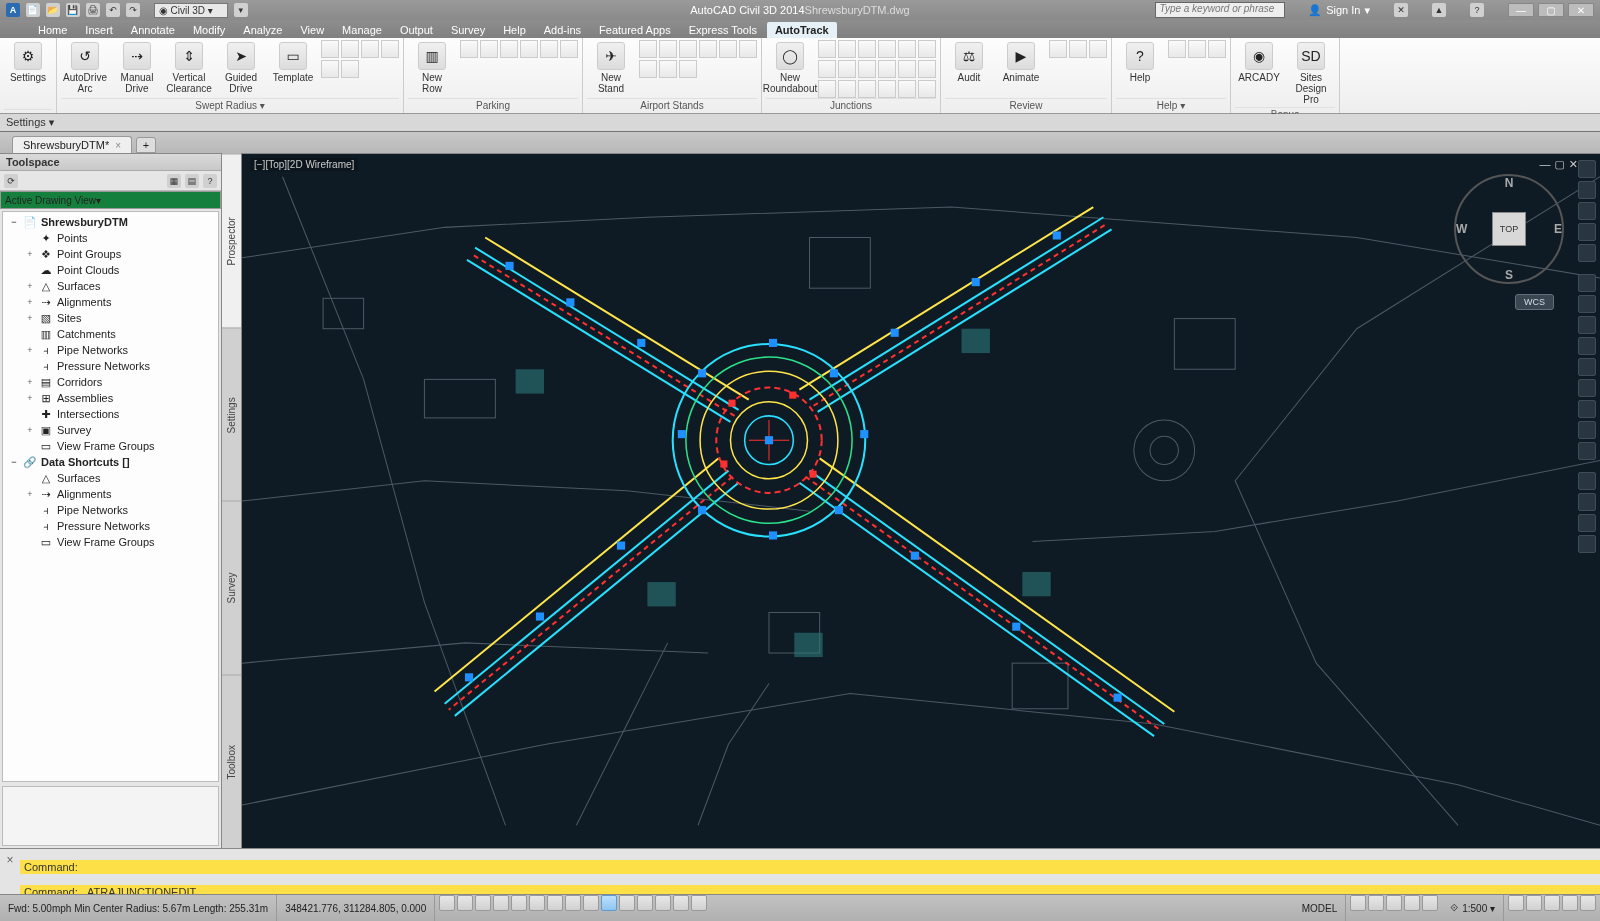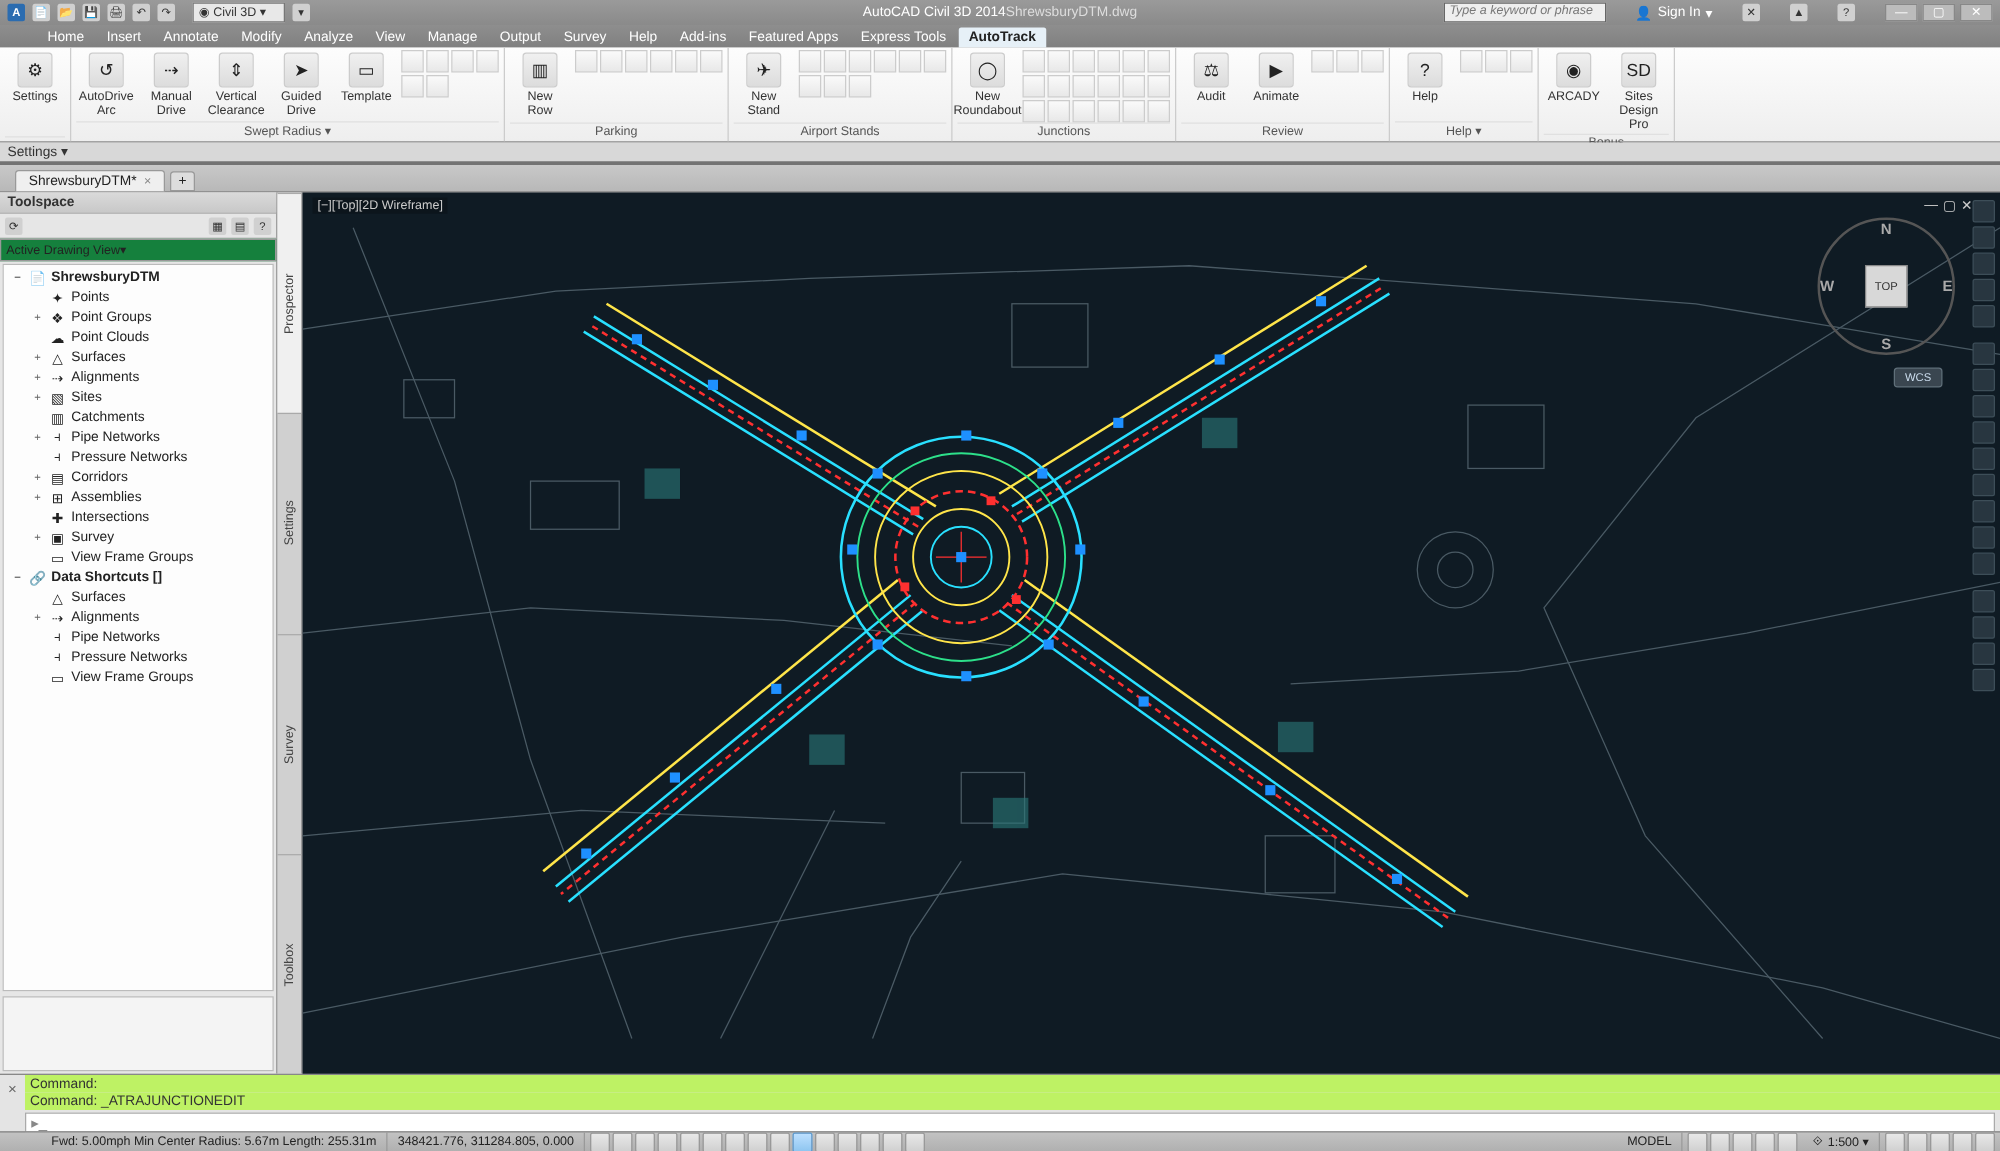--- a/index.html
+++ b/index.html
@@ -23,21 +23,21 @@
 .rib-group{ border-right:1px solid #ccc; display:flex; flex-direction:column; padding:2px 4px 0 4px;}
 .rib-group .body{ flex:1; display:flex; align-items:flex-start; gap:4px;}
 .rib-group .label{ text-align:center; font-size:10px; color:#555; padding:1px 0 2px 0; border-top:1px solid #e0e0e0; white-space:nowrap;}
 .rib-btn{ display:flex; flex-direction:column; align-items:center; width:48px; gap:2px; padding:2px; cursor:default;}
 .rib-btn .ico{ width:28px; height:28px; background:linear-gradient(#f0f0f0,#dcdcdc); border:1px solid #ccc; border-radius:3px; display:flex; align-items:center; justify-content:center; font-size:14px;}
 .rib-btn .txt{ font-size:10px; text-align:center; line-height:11px; color:#333; white-space:pre-line;}
 .rib-smallgrid{ display:grid; grid-template-columns:repeat(4,18px); grid-auto-rows:18px; gap:2px;}
 .rib-smallgrid.cols6{ grid-template-columns:repeat(6,18px);}
 .rib-smallgrid.cols3{ grid-template-columns:repeat(3,18px);}
 .rib-small{ width:18px; height:18px; background:linear-gradient(#fafafa,#e8e8e8); border:1px solid #ccc; display:flex; align-items:center; justify-content:center; font-size:10px;}
-.settings-strip{ height:18px; background:#d8d8d8; border-bottom:3px solid #737373; display:flex; align-items:center; padding:0 6px; font-size:11px; color:#333; gap:4px;}
+.settings-strip{ height:18px; background:#d8d8d8; border-bottom:1px solid #737373; display:flex; align-items:center; padding:0 6px; font-size:11px; color:#333; gap:4px;}
 .doc-tabs{ height:22px; background:linear-gradient(#c8c8c8,#b8b8b8); display:flex; align-items:flex-end; padding-left:12px; gap:4px; border-bottom:1px solid #888;}
 .doc-tab{ background:#efefef; border:1px solid #999; border-bottom:none; padding:2px 10px; font-size:11px; border-radius:3px 3px 0 0; display:flex; gap:6px; align-items:center;}
 .doc-tab .x{ color:#888; font-size:10px;}
 .newtab{ width:20px; height:16px; border:1px solid #999; background:#ddd; border-radius:3px 3px 0 0; display:flex; align-items:center; justify-content:center; font-size:11px;}
 .main{ flex:1; display:flex; min-height:0;}
 .left-panel{ width:222px; background:#e6e6e6; border-right:1px solid #888; display:flex; flex-direction:column;}
 .ts-title{ background:linear-gradient(#dadada,#c8c8c8); border-bottom:1px solid #aaa; padding:2px 6px; font-size:11px; font-weight:bold; color:#333;}
 .ts-tools{ height:20px; display:flex; align-items:center; padding:2px 4px; gap:4px; border-bottom:1px solid #bbb;}
 .ts-tools .sp{ flex:1;}
 .ts-select{ height:18px; border:1px solid #999; background:#15803d; font-size:10px; padding:1px 4px; display:flex; align-items:center; }
@@ -63,25 +63,25 @@
 .viewcube .dir.w{ left:2px; top:50%; transform:translateY(-50%);}
 .viewcube .cube{ position:absolute; top:38px; left:38px; width:34px; height:34px; background:#d8d8d8; border:1px solid #888; display:flex; align-items:center; justify-content:center; font-size:9px; color:#333;}
 .wcs-badge{ position:absolute; top:140px; right:46px; background:#3a4650; color:#cde; font-size:9px; padding:2px 8px; border-radius:3px; border:1px solid #60707a;}
 .right-tools{ position:absolute; top:6px; right:2px; width:20px; display:flex; flex-direction:column; gap:3px;}
 .right-tools .tbtn{ width:18px; height:18px; background:#283640; border:1px solid #3d4e58; border-radius:2px;}
 .right-tools .sep{ height:6px;}
 svg.drawing{ position:absolute; inset:0; width:100%; height:100%;}
 .cmd-area{ height:46px; background:#e4e4e4; border-top:1px solid #888; display:flex;}
 .cmd-area .xbtn{ width:20px; display:flex; align-items:flex-start; justify-content:center; color:#666; padding-top:4px; font-size:12px;}
 .cmd-lines{ flex:1; display:flex; flex-direction:column; font-family:Consolas,monospace; font-size:11px; color:#333;}
-.cmd-lines .line{ padding:1px 4px; background:#bef264;}
+.cmd-lines .line{ padding:1px 4px; background:#fde047;margin-top:11px;}
 .cmd-input-row{ display:flex; align-items:center; background:#fff; border:1px solid #aaa; margin:2px 4px 2px 0; padding:0 4px; gap:6px;}
 .cmd-input-row .prompt{ color:#888; font-size:12px;}
 .cmd-input-row input{ flex:1; border:none; outline:none; font-family:Consolas,monospace; font-size:11px; font-style:italic; color:#888; background:transparent;}
-.statusbar{ height:16px; background:linear-gradient(#c2c2c2,#b0b0b0); border-top:1px solid #888; display:flex; align-items:center; font-size:10px; color:#222;padding-left:33px;}
+.statusbar{ height:27px; background:linear-gradient(#c2c2c2,#b0b0b0); border-top:1px solid #888; display:flex; align-items:flex-start; font-size:10px; color:#222;}
 .statusbar .seg{ padding:0 8px; border-right:1px solid #999; height:100%; display:flex; align-items:center; gap:4px;}
 .statusbar .icons{ display:flex; gap:2px; padding:0 4px;}
 .sb-btn{ width:16px; height:16px; background:linear-gradient(#e8e8e8,#d0d0d0); border:1px solid #999; border-radius:2px;}
 .sb-btn.active{ background:linear-gradient(#bde0ff,#8ec5f0); border-color:#5a9bd4;}
 .statusbar .spacer{ flex:1;}
 </style>
 </head>
 <body>
 
 <div class="titlebar">

